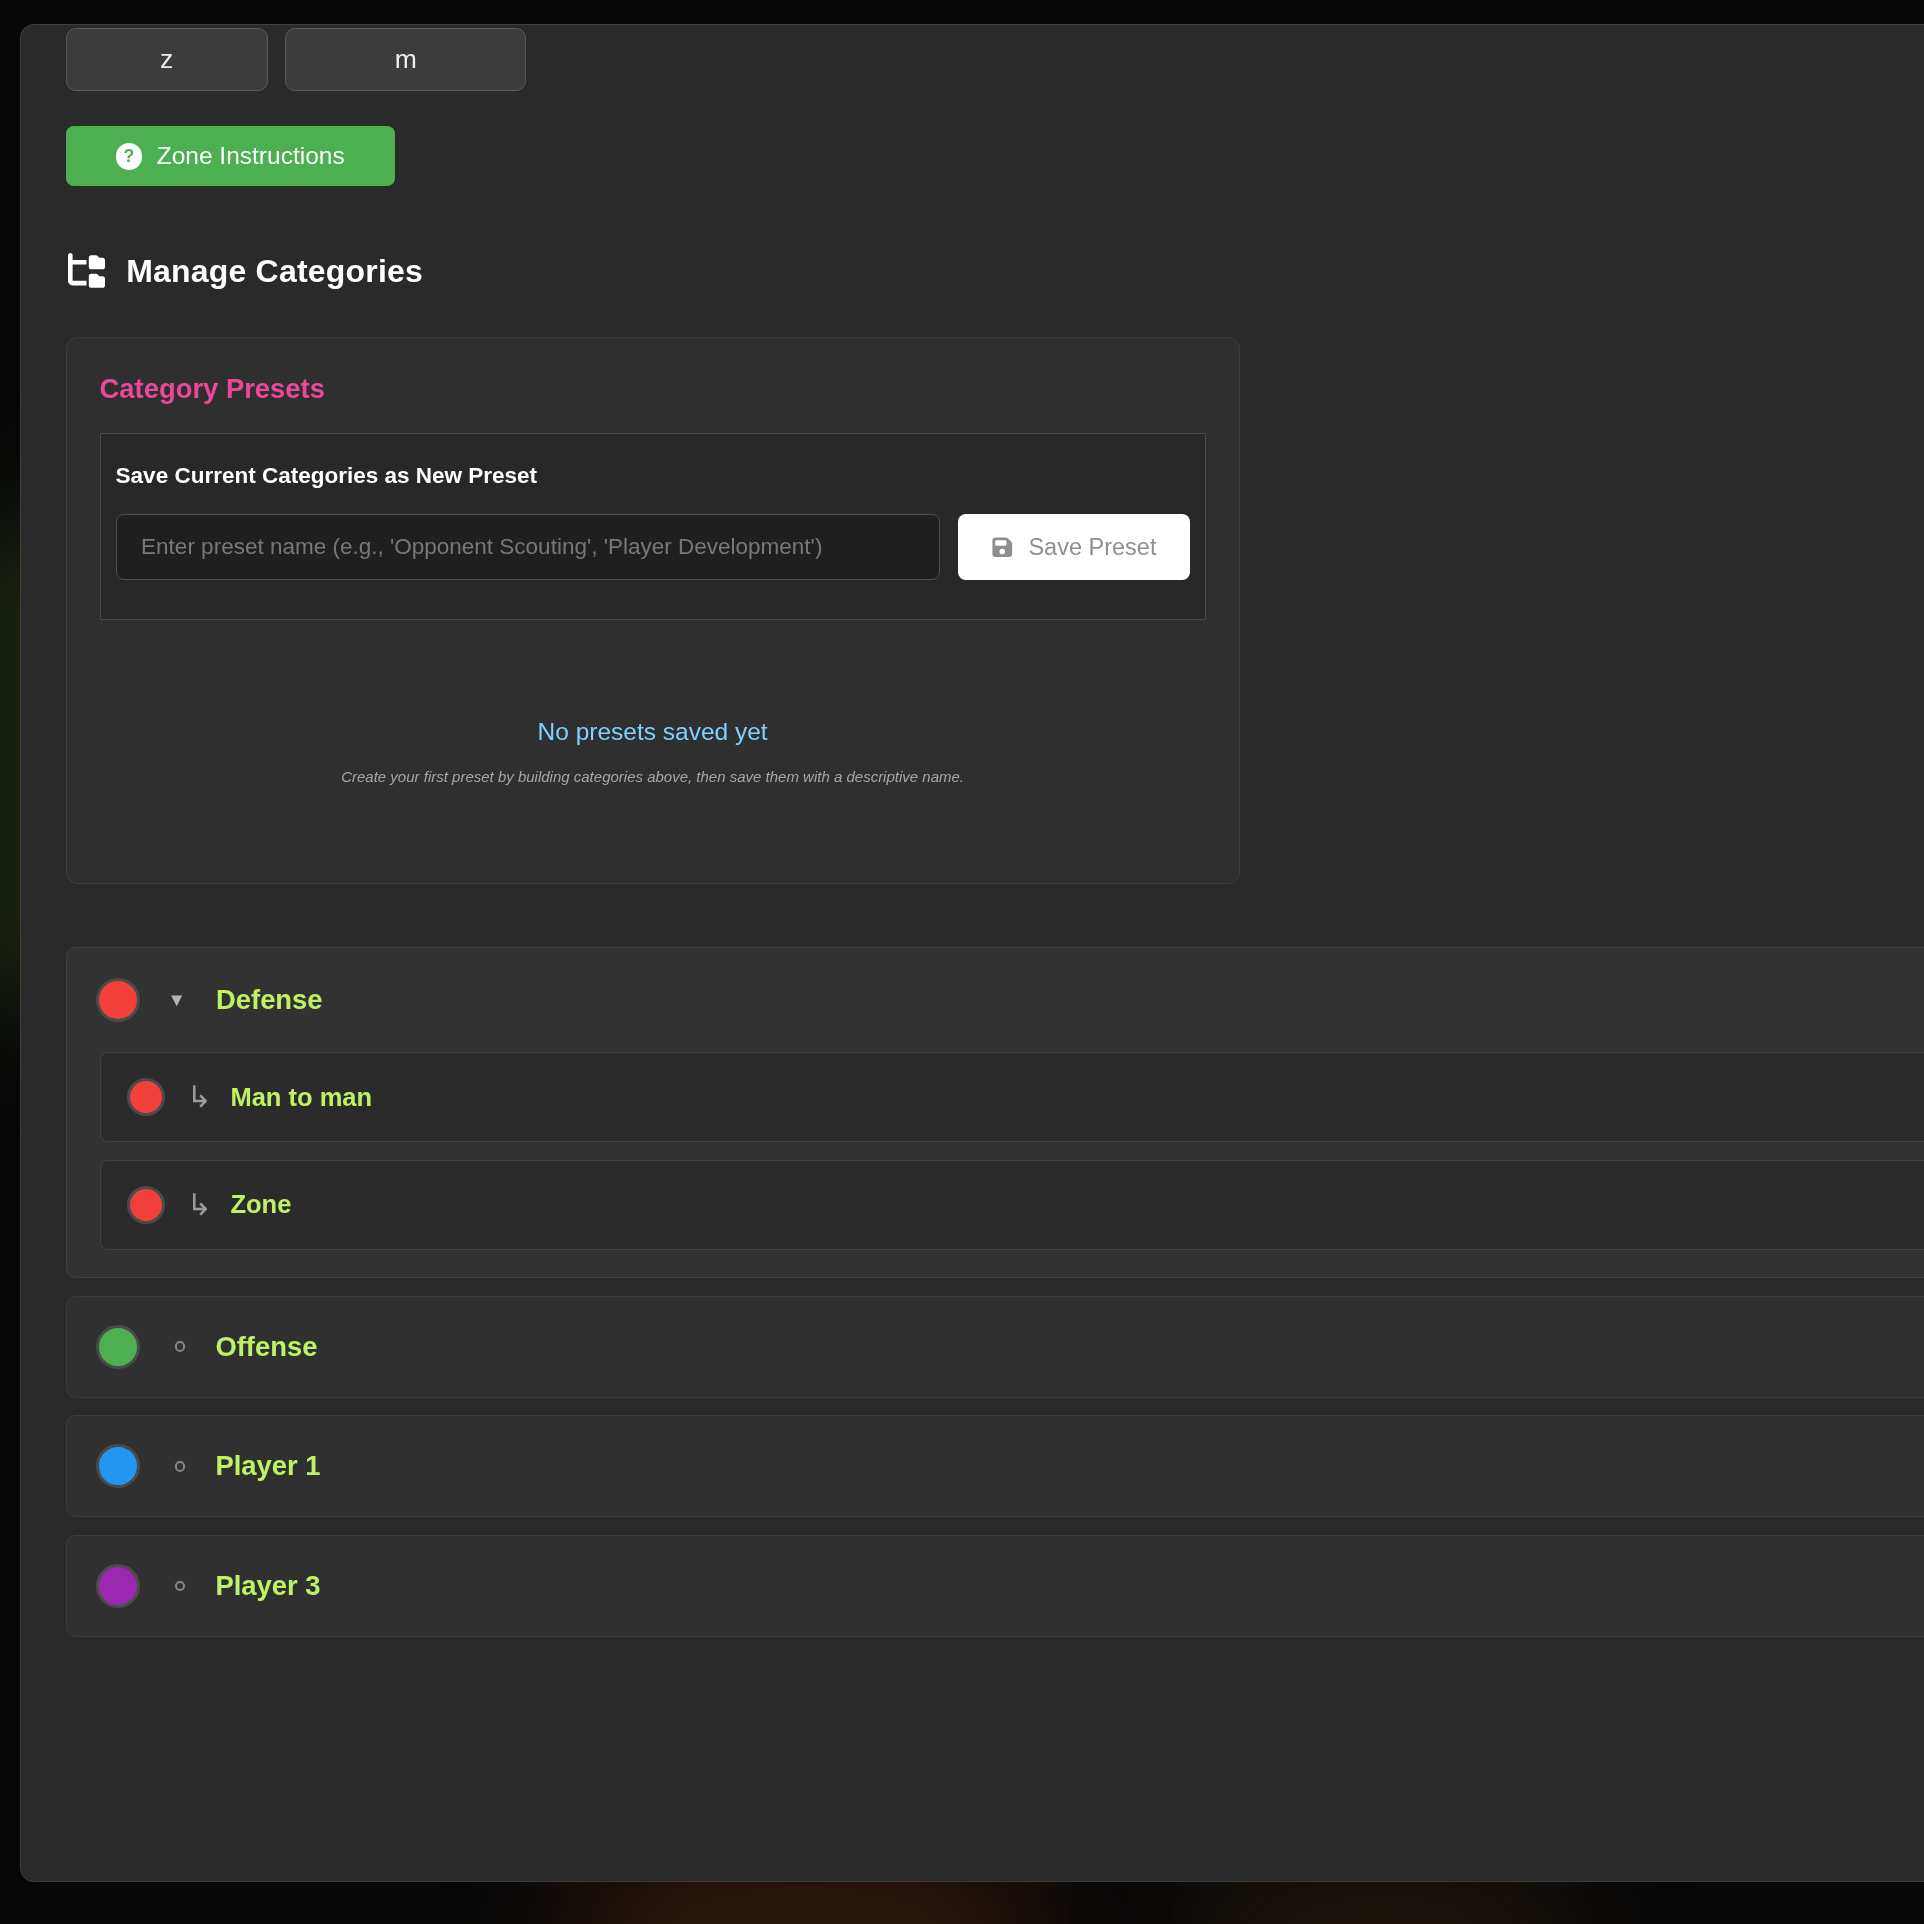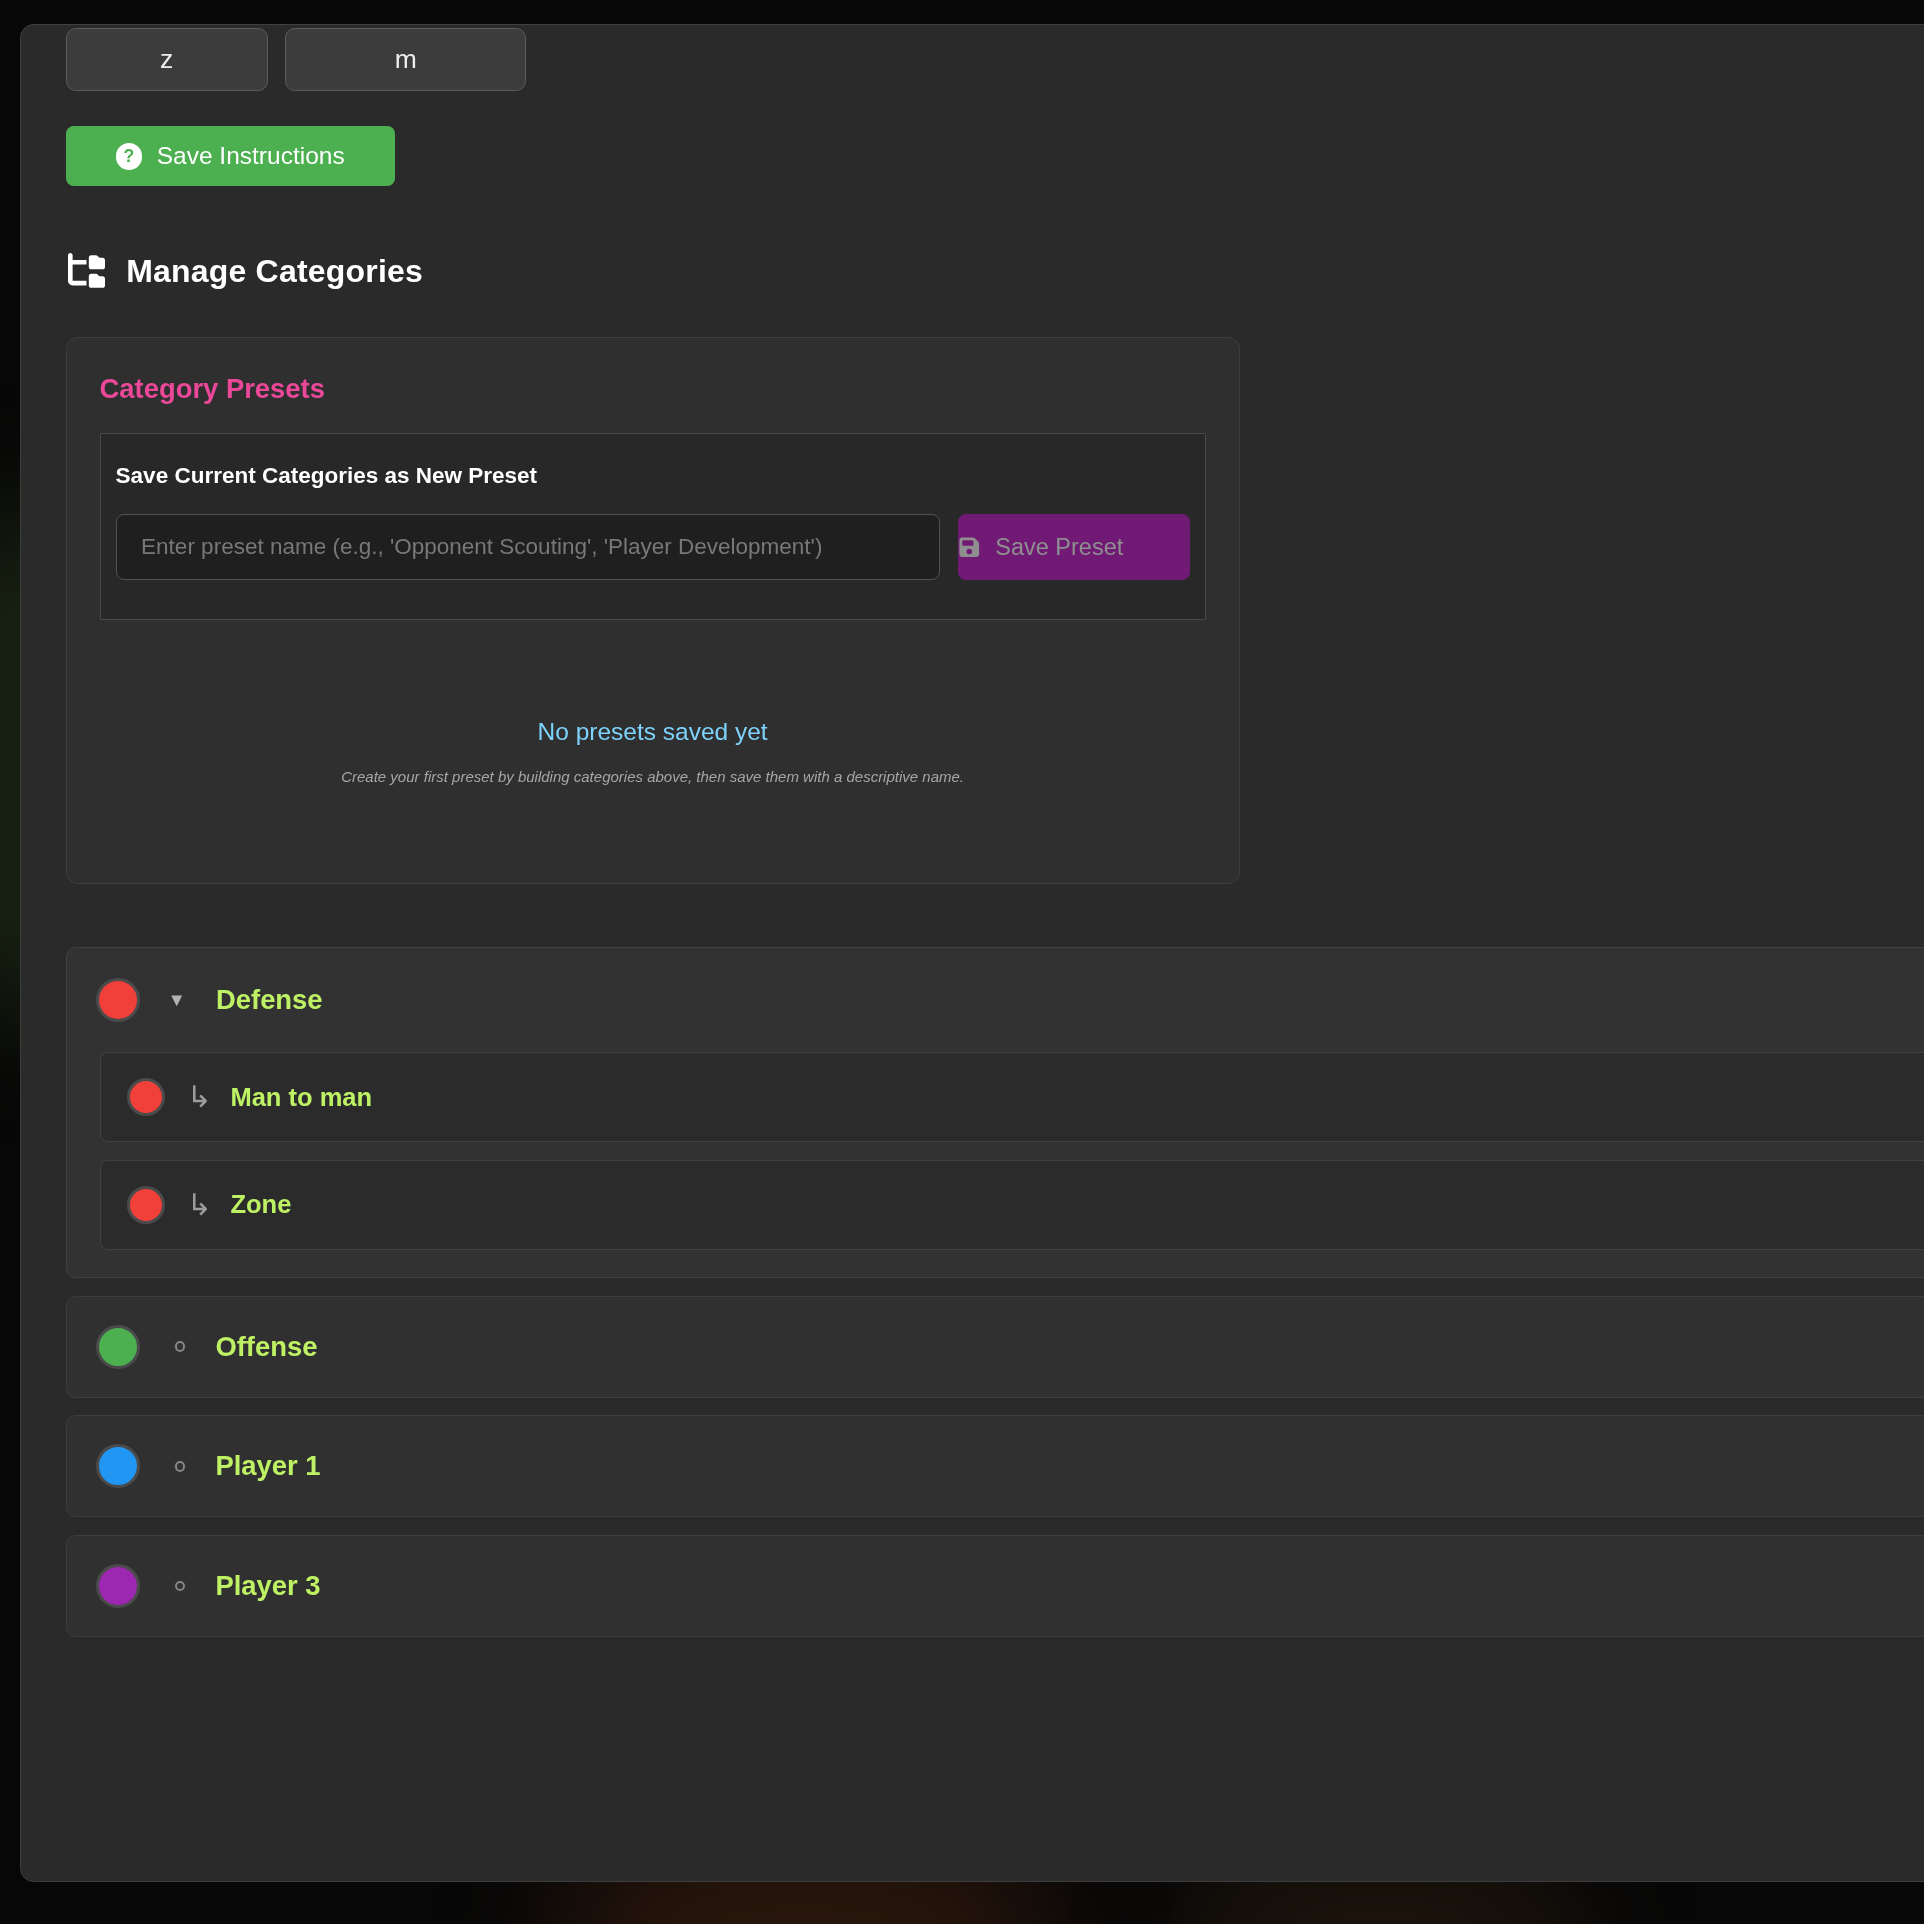--- a/index.html
+++ b/index.html
@@ -56,22 +56,22 @@
     padding:29px 15px 39px;
   }
   .save-box h3 { color:#fff; font-size:22.5px; font-weight:700; }
   .save-row { margin-top:25.5px; display:flex; gap:17.6px; }
   .preset-input {
     width:900px; height:66px; background:#1f1f1f; border:1px solid #525252; border-radius:7.8px;
     padding:0 24.5px; color:#e0e0e0; font-size:22.5px; font-family:"Liberation Sans", sans-serif;
   }
   .preset-input::placeholder { color:#787878; }
   .save-preset-btn {
-    width:254px; height:66px; background:#701a75; border:none; border-radius:7.8px;
-    color:#8f8f8f; font-size:23.5px; display:flex; align-items:center; gap:14.7px;
+    width:254px; height:66px; background:#ffffff; border:none; border-radius:7.8px;
+    color:#8f8f8f; font-size:23.5px; display:flex; align-items:center; justify-content:center; gap:14.7px;
     font-family:"Liberation Sans", sans-serif;
   }
   .save-preset-btn svg { width:22.5px; height:22.5px; fill:#8f8f8f; }
 
   .empty-state { margin-top:98px; text-align:center; }
   .empty-title { color:#7dd3fc; font-size:24.5px; }
   .empty-sub { margin:19.6px auto 0; max-width:784px; color:#a6a6a6; font-size:15px;
                font-style:italic; line-height:1.42; }
 
   
@@ -109,21 +109,21 @@
 
 <div class="main-panel">
 
   <div class="keys-row">
     <div class="key-btn key-z">z</div>
     <div class="key-btn key-m">m</div>
   </div>
 
   <button class="instructions-btn">
     <span class="q-circle">?</span>
-    <span>Save Instructions</span>
+    <span>Zone Instructions</span>
   </button>
 
   <div class="page-heading">
     <svg viewBox="0 0 512 512">
         <path d="M64 32C64 14.3 49.7 0 32 0S0 14.3 0 32v96V384c0 35.3 28.7 64 64 64H256v-64H64V160H256V96H64V32zM288 192c0 17.7 14.3 32 32 32H480c17.7 0 32-14.3 32-32V96c0-17.7-14.3-32-32-32H445.3c-8.5 0-16.6-3.4-22.6-9.4L409.4 41.4c-6-6-14.1-9.4-22.6-9.4H320c-17.7 0-32 14.3-32 32v128zm0 256c0 17.7 14.3 32 32 32H480c17.7 0 32-14.3 32-32V352c0-17.7-14.3-32-32-32H445.3c-8.5 0-16.6-3.4-22.6-9.4l-13.3-13.3c-6-6-14.1-9.4-22.6-9.4H320c-17.7 0-32 14.3-32 32V448z"></path>
       </svg>
     <h1>Manage Categories</h1>
   </div>
 
   <div class="presets-card">

